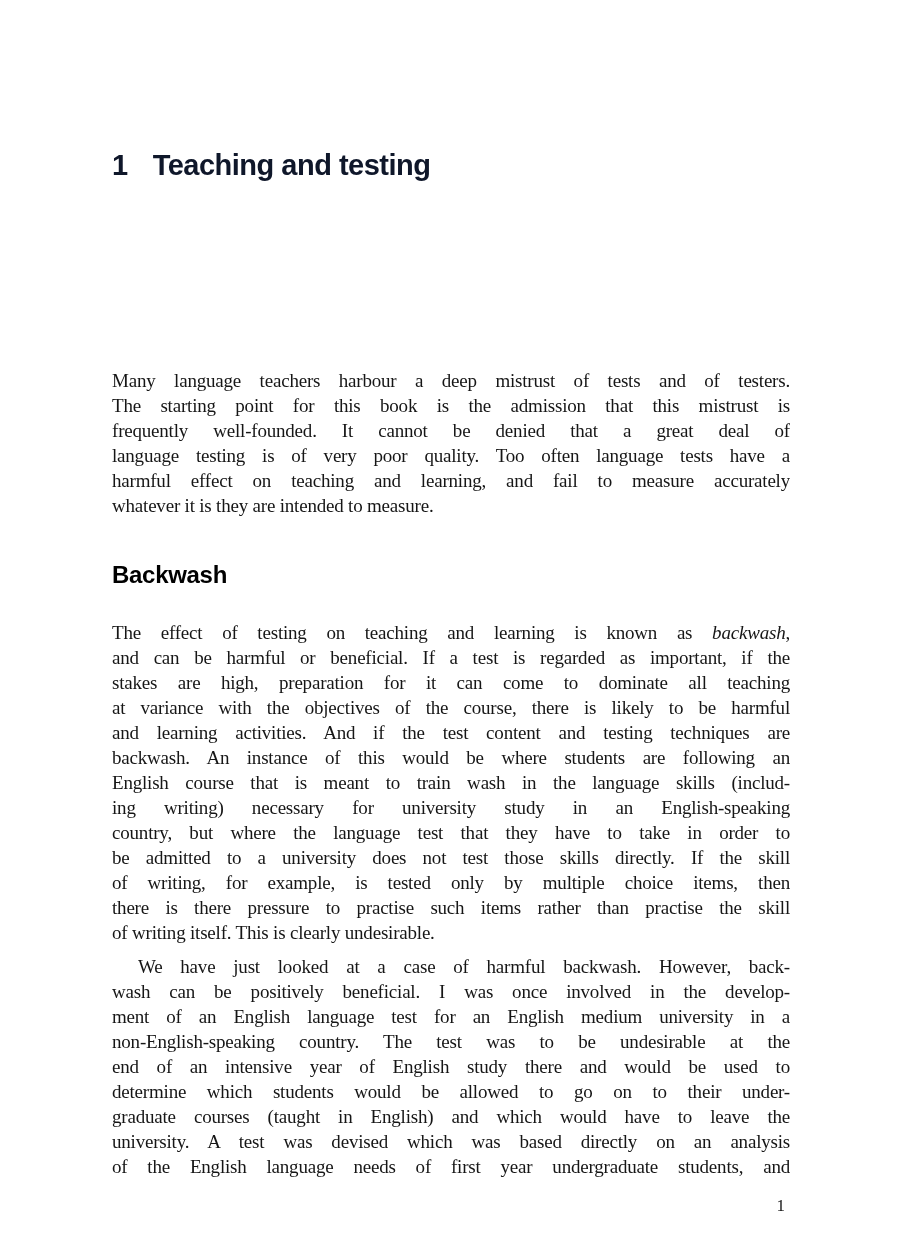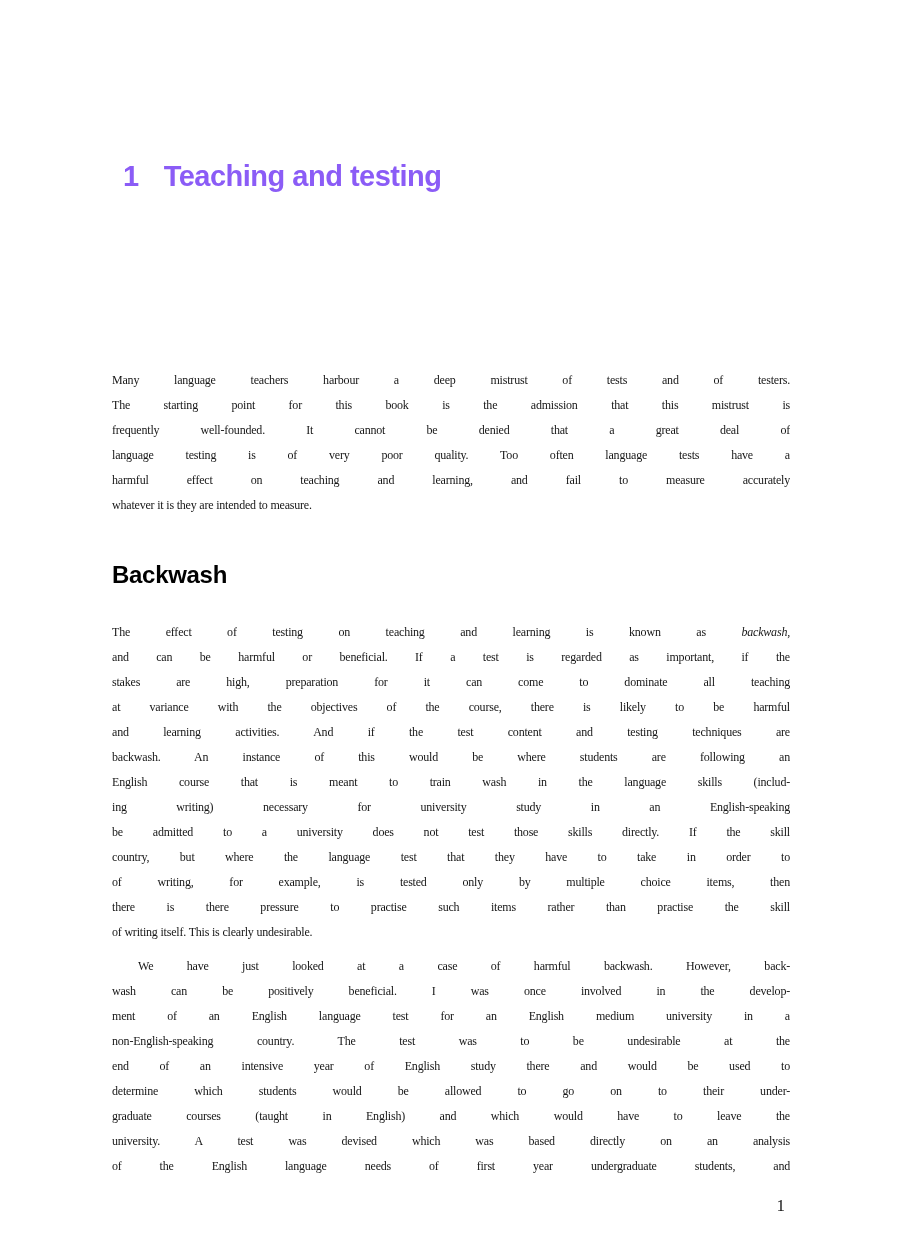--- a/index.html
+++ b/index.html
@@ -12,27 +12,27 @@
     width: 900px;
     height: 1244px;
     background: #ffffff;
     overflow: hidden;
     font-family: "Liberation Serif", serif;
   }
   .chapter-heading {
     position: absolute;
     left: 112px;
     top: 150px;
-    margin: 11px;
+    margin: 0;
     font-family: "Liberation Sans", sans-serif;
     font-weight: bold;
     font-size: 29px;
     line-height: 30px;
     letter-spacing: -0.5px;
-    color: #8b5cf6;
+    color: #0f172a;
     white-space: nowrap;
   }
   .chapter-number {
     display: inline-block;
     margin-right: 25px;
   }
   .section-heading {
     position: absolute;
     left: 112px;
     top: 561px;
@@ -43,21 +43,21 @@
     line-height: 28px;
     letter-spacing: -0.3px;
     color: #000000;
     white-space: nowrap;
   }
   .body-paragraph {
     position: absolute;
     left: 112px;
     width: 678px;
     font-family: "Liberation Serif", serif;
-    font-size: 12px;
+    font-size: 19px;
     line-height: 25px;
     letter-spacing: -0.2px;
     color: #161616;
   }
   #intro-paragraph    { top: 368px; }
   #backwash-paragraph-1 { top: 620px; }
   #backwash-paragraph-2 { top: 945px; }
   .line {
     height: 25px;
     overflow: hidden;
@@ -107,22 +107,22 @@
 
   <div class="body-paragraph" id="backwash-paragraph-1">
       <div class="line">The effect of testing on teaching and learning is known as <i>backwash</i>,</div>
       <div class="line">and can be harmful or beneficial. If a test is regarded as important, if the</div>
       <div class="line">stakes are high, preparation for it can come to dominate all teaching</div>
       <div class="line">at variance with the objectives of the course, there is likely to be harmful</div>
       <div class="line">and learning activities. And if the test content and testing techniques are</div>
       <div class="line">backwash. An instance of this would be where students are following an</div>
       <div class="line">English course that is meant to train wash in the language skills (includ-</div>
       <div class="line">ing writing) necessary for university study in an English-speaking</div>
+      <div class="line">country, but where the language test that they have to take in order to</div>
       <div class="line">be admitted to a university does not test those skills directly. If the skill</div>
-      <div class="line">country, but where the language test that they have to take in order to</div>
       <div class="line">of writing, for example, is tested only by multiple choice items, then</div>
       <div class="line">there is there pressure to practise such items rather than practise the skill</div>
       <div class="line partial">of writing itself. This is clearly undesirable.</div>
     </div>
 
   <div class="body-paragraph" id="backwash-paragraph-2">
       <div class="line indented">We have just looked at a case of harmful backwash. However, back-</div>
       <div class="line">wash can be positively beneficial. I was once involved in the develop-</div>
       <div class="line">ment of an English language test for an English medium university in a</div>
       <div class="line">non-English-speaking country. The test was to be undesirable at the</div>

